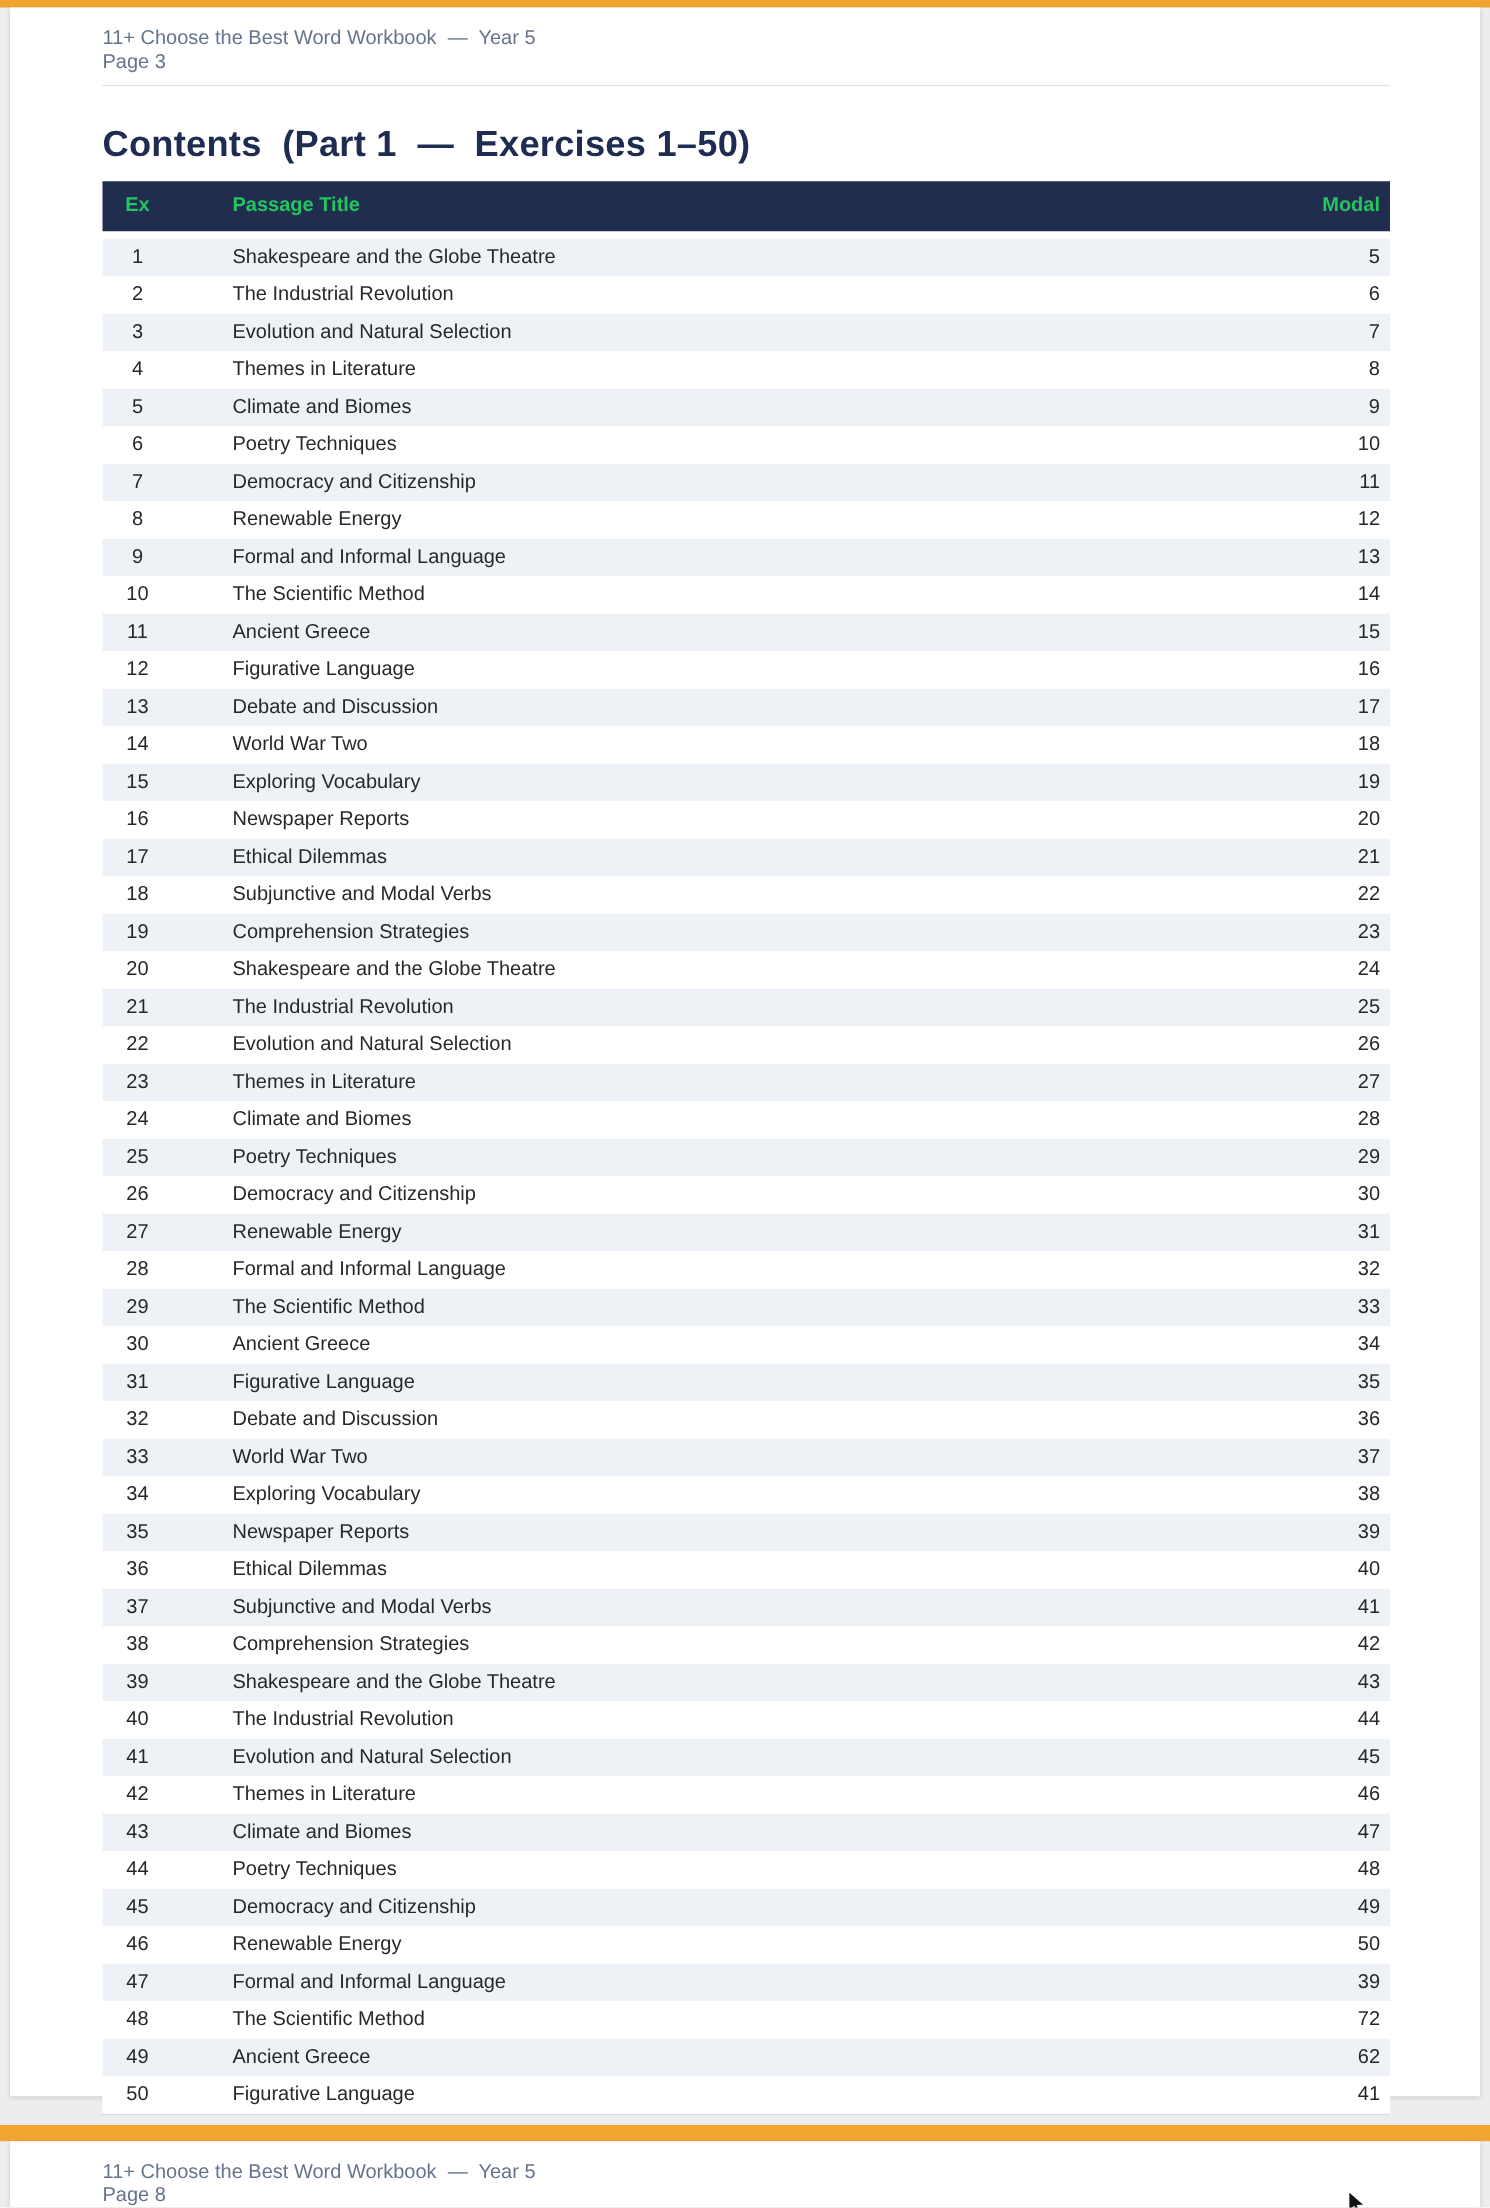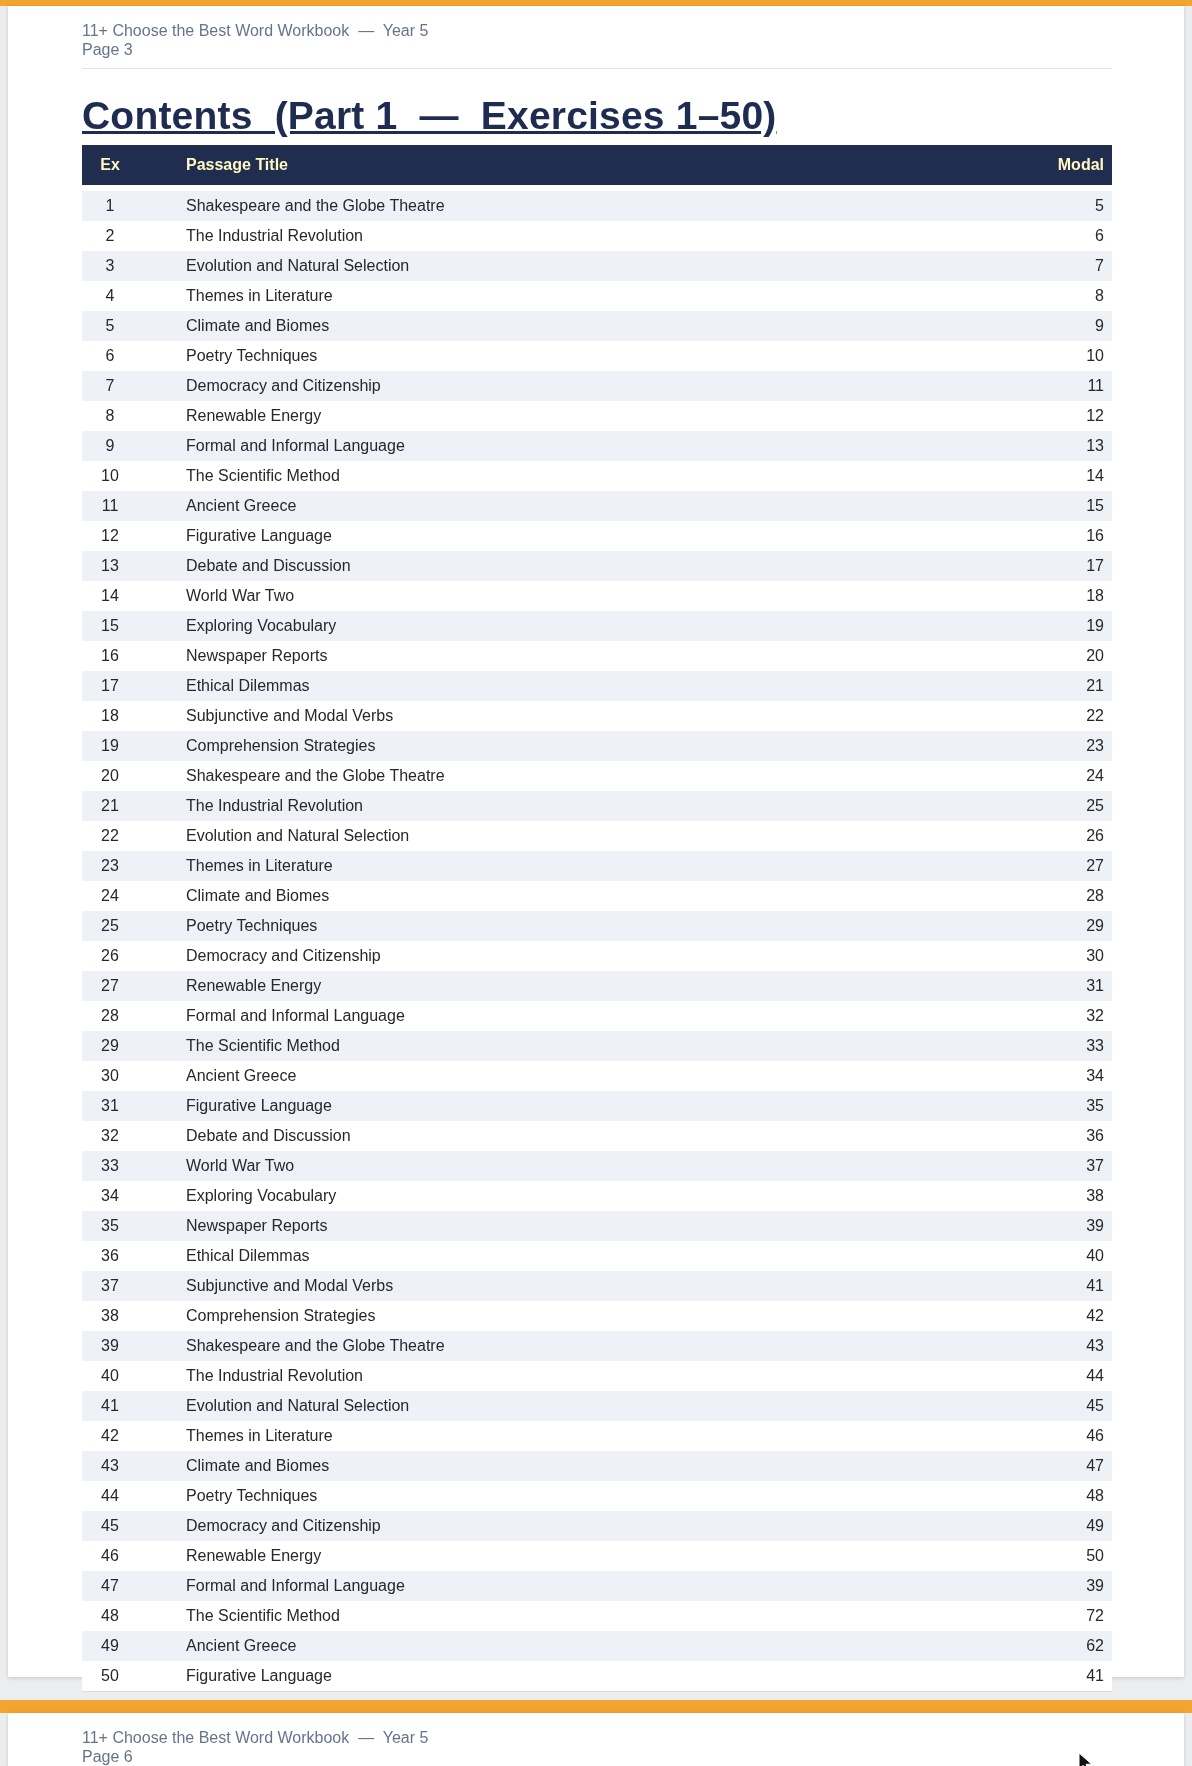--- a/index.html
+++ b/index.html
@@ -34,30 +34,29 @@
   .page-header{
     display:flex;justify-content:space-between;align-items:baseline;
     padding-top:15px;padding-bottom:9px;
     border-bottom:1px solid var(--rule);
     font-size:16px;line-height:19px;color:var(--slate);
     white-space:pre;
     flex-direction:column;
   }
   .contents-heading{
     margin:30px 0 0 0;
-    font-size:39px;line-height:34px;font-weight:bold;
+    font-size:29px;line-height:34px;font-weight:bold;
     color:var(--heading);
     white-space:pre;
     letter-spacing:0.2px;
-    text-decoration:underline;
   }
   .toc-table{margin-top:12px;}
   .toc-head{
     display:flex;align-items:center;height:40px;
-    background:var(--navy);color:#fef9c3;
+    background:var(--navy);color:#22c55e;
     font-weight:bold;font-size:16px;
   }
   .toc-body{margin-top:6px;border-bottom:1px solid #D8DCE2;}
   .toc-row{
     display:flex;align-items:center;height:30px;
     font-size:16px;color:var(--rowtext);
     background:#FFFFFF;
   }
   .toc-row.alt{background:var(--stripe);}
   .c-ex{width:56px;text-align:center;flex:none;}
@@ -345,21 +344,21 @@
     </div>
   </div>
 
   <div class="page-gap"></div>
 
   <div class="accent-bar accent-mid"></div>
 
   <div class="page page-4">
     <div class="page-header">
       <span>11+ Choose the Best Word Workbook  —  Year 5</span>
-      <span>Page 6</span>
+      <span>Page 8</span>
     </div>
   </div>
 
   <svg class="mouse-cursor" viewBox="0 0 16 22">
     <path d="M1 1 L1 17 L5.2 13.4 L7.8 19.5 L10.6 18.3 L8 12.4 L13.5 12 Z" fill="#111111" stroke="#FFFFFF" stroke-width="1"></path>
   </svg>
 
 </div>
 
 </body></html>

